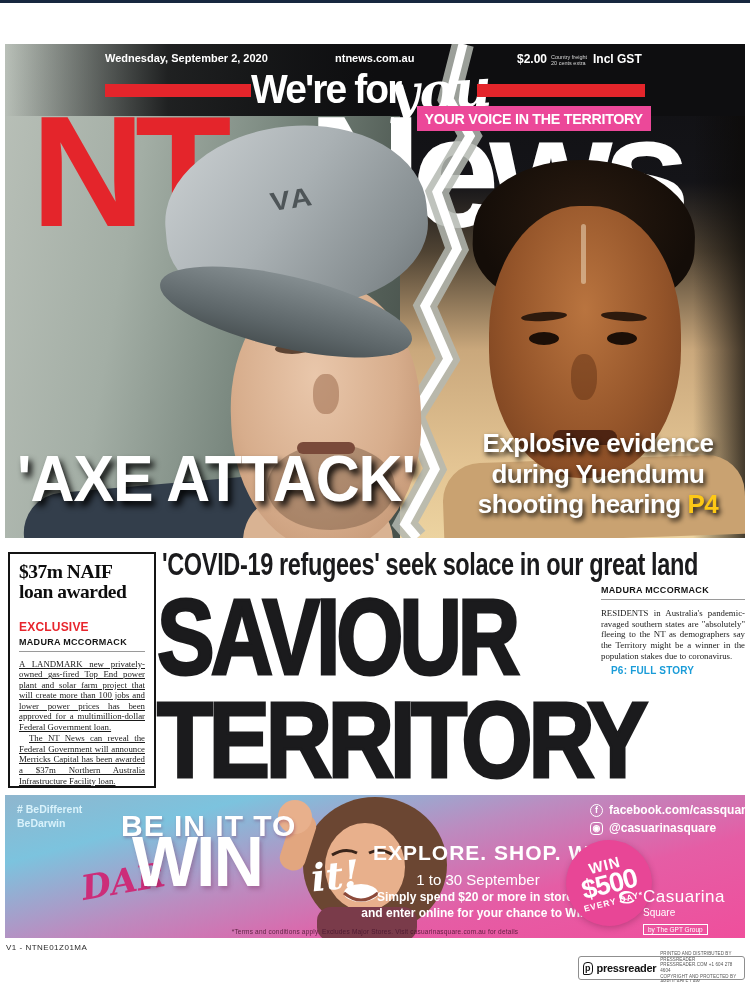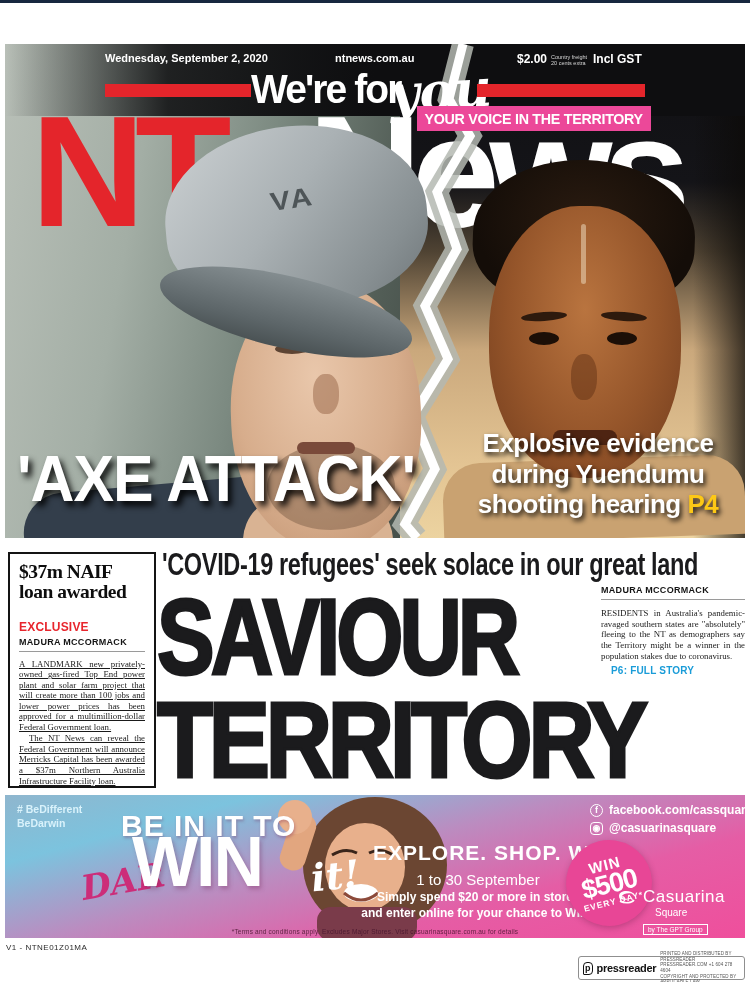--- a/index.html
+++ b/index.html
@@ -154,21 +154,21 @@
   .soc-ic.ig{border-radius:4px;}
   .win-badge{position:absolute;left:561px;top:45px;width:86px;height:86px;border-radius:50%;
              background:#e84696;transform:rotate(-14deg);display:flex;flex-direction:column;
              align-items:center;justify-content:center;color:#fff;box-shadow:0 2px 6px rgba(90,20,60,0.3);}
   .win-badge .w1{font-weight:bold;font-size:15px;letter-spacing:1px;line-height:1;}
   .win-badge .w2{font-weight:bold;font-size:27px;line-height:0.95;letter-spacing:-1px;}
   .win-badge .w3{font-weight:bold;font-size:8.5px;letter-spacing:1px;line-height:1.4;}
   .cas-logo{position:absolute;left:612px;top:92px;color:#fff;}
   .cas-top{display:flex;align-items:center;gap:6px;}
   .cas-name{font-size:17px;font-weight:500;letter-spacing:0.5px;}
-  .cas-sub{font-size:10px;margin-left:38px;line-height:1.1;}
+  .cas-sub{font-size:10px;margin-left:26px;line-height:1.1;}
   .cas-gpt{margin-left:26px;margin-top:3px;border:1px solid #fff;font-size:6.5px;padding:1px 4px;display:inline-block;}
 
   
   .edition{position:absolute;left:6px;top:943px;font-size:8px;color:#2a2a2a;letter-spacing:0.5px;}
   .pr-box{position:absolute;left:578px;top:956px;width:167px;height:24px;border:1px solid #8f8f8f;
           border-radius:3px;background:#fff;display:flex;align-items:center;padding:0 4px;box-sizing:border-box;gap:4px;}
   .pr-ic{width:13px;height:13px;border:1.6px solid #111;border-radius:4px 4px 4px 1px;display:flex;
          align-items:center;justify-content:center;font-size:9px;font-weight:bold;color:#111;box-sizing:border-box;}
   .pr-name{font-weight:bold;font-size:11px;color:#111;letter-spacing:-0.3px;}
   .pr-lines{font-size:4.5px;line-height:1.25;color:#555;text-transform:uppercase;letter-spacing:0.1px;}

